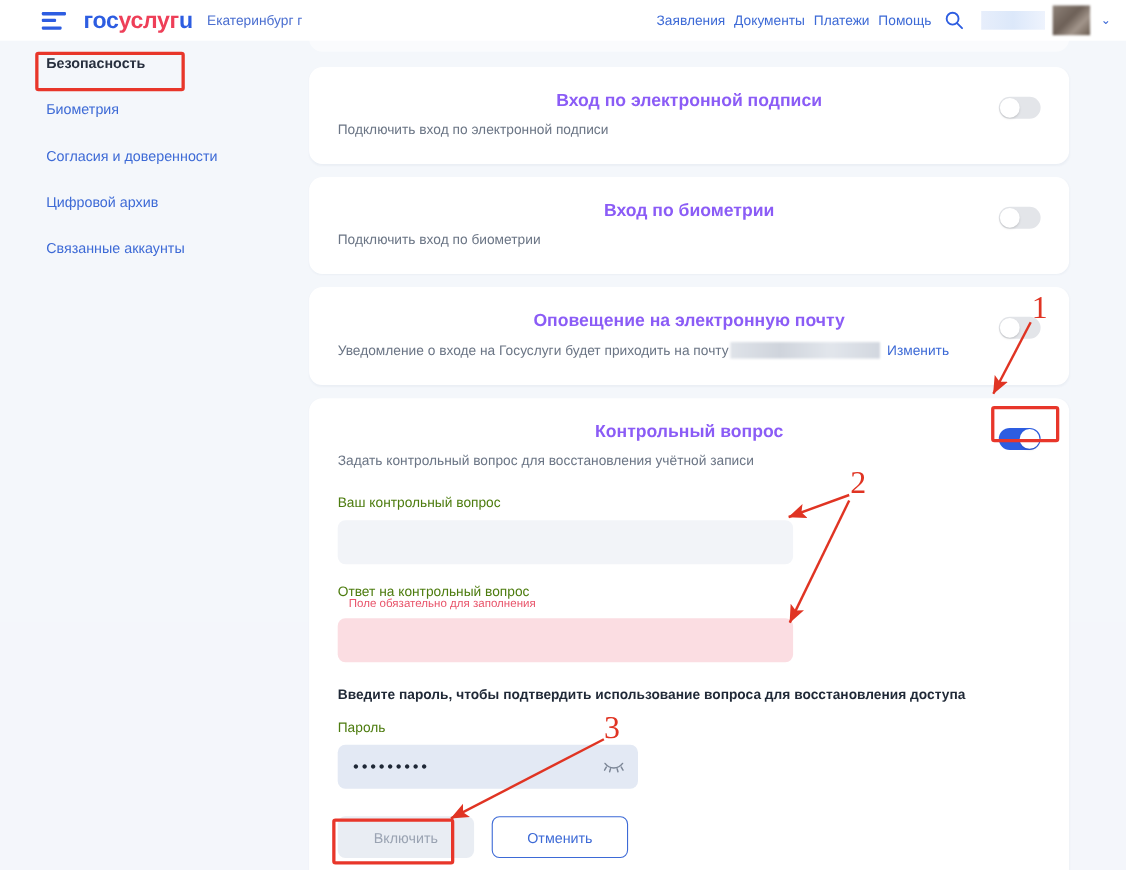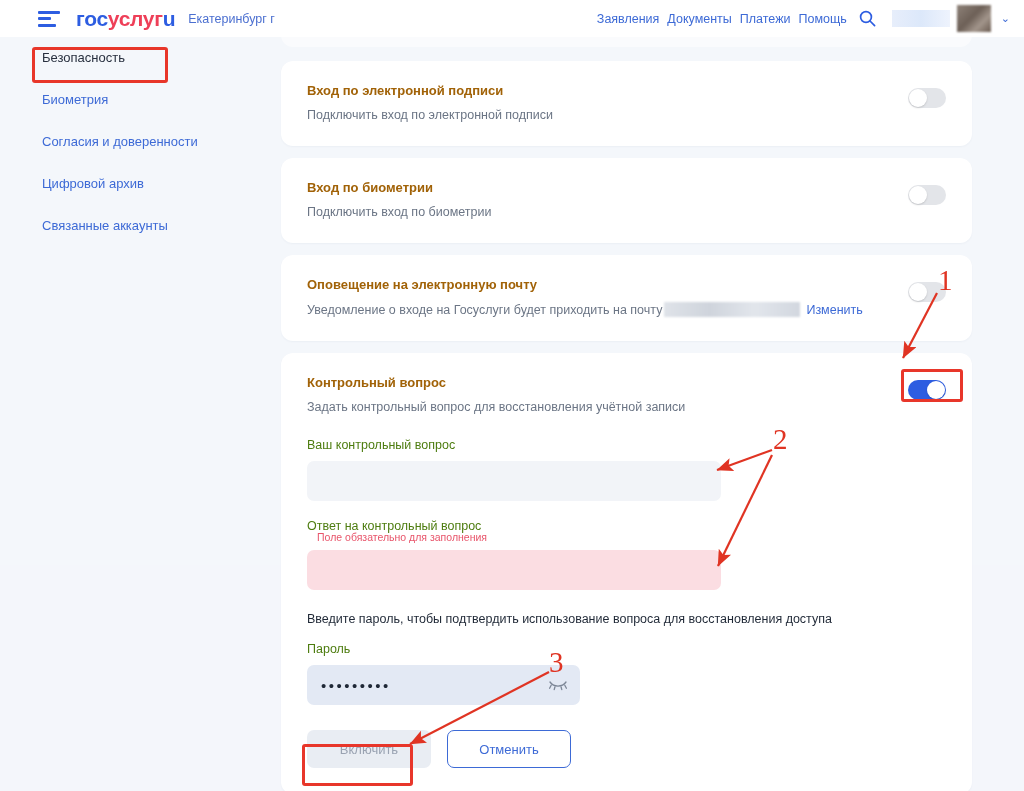--- a/index.html
+++ b/index.html
@@ -38,34 +38,34 @@
   .uname { width: 58px; height: 17px; background: linear-gradient(90deg,#e7eefb,#dce8fa,#eef3fd); }
   .avatar { width: 34px; height: 27px; margin-left: 7px;
     background: linear-gradient(135deg,#8e8279 0%, #6d6057 45%, #a2958b 70%, #6b5d52 100%);
     filter: blur(1px); }
   .chev { margin-left: 10px; color: #3d6ad6; font-size: 11px; }
 
   
   .sidebar { position: absolute; left: 42px; top: 50px; width: 215px; }
   .side-item { font-size: 13px; color: #3d6ad6; margin-bottom: 26px; cursor: pointer;
                line-height: 16px; }
-  .side-item.active { color: #28303f; }
+  .side-item.active { color: #28303f; font-weight: bold; }
 
   
   .main { position: absolute; left: 281px; top: 0px; width: 691px; }
 
   .card {
     background: #ffffff; border-radius: 12px; width: 691px;
     box-shadow: 0 1px 2px rgba(38,58,94,0.04);
   }
   .card-stub { height: 12px; margin-top: -2px; border-radius: 0 0 12px 12px;
     background: #ffffff; opacity: 0.55; }
 
   .card-row { position: relative; padding: 22px 26px 24px 26px; }
-  .card-title { font-size: 13px; font-weight: bold; color: #a16207; margin-bottom: 10px; }
+  .card-title { font-size: 16px; font-weight: bold; color: #8b5cf6; margin-bottom: 10px; text-align: center; }
   .card-sub { font-size: 12.5px; color: #6b7585; }
   .card-sub .masked {
     display: inline-block; width: 136px; height: 15px; vertical-align: -3px;
     background: linear-gradient(90deg,#dfe3e9,#cfd4dc,#e2e6ec,#d2d7df);
     filter: blur(1.2px); margin: 0 6px 0 2px;
   }
   .link-inline { color: #3d6ad6; text-decoration: none; cursor: pointer; font-size: 12.5px; }
 
   
   .toggle { position: absolute; right: 26px; top: 27px; width: 38px; height: 20px;
@@ -76,21 +76,21 @@
   .toggle.on .knob { left: 19px; }
 
   
   .form-block { padding: 0 26px 26px 26px; }
   .field-label { font-size: 12.5px; color: #4d7c0f; margin-bottom: 9px; }
   .field-err { font-size: 10.5px; color: #e8546a; margin-top: -5px; margin-bottom: 7px; padding-left: 10px; }
   .input-box { width: 414px; height: 40px; border-radius: 7px; background: #f2f4f8;
     border: none; display: flex; align-items: center; padding: 0 14px;
     font-size: 13px; color: #1f2836; }
   .input-box.error { background: #fbdde2; }
-  .hint { font-size: 12.5px; color: #1f2836; margin: 22px 0 16px 0; }
+  .hint { font-size: 12.5px; color: #1f2836; margin: 22px 0 16px 0; font-weight: bold; }
 
   .pwd-wrap { position: relative; width: 273px; }
   .pwd-box { width: 273px; height: 40px; border-radius: 7px; background: #e3e9f4;
     display: flex; align-items: center; padding: 0 14px; }
   .dots { letter-spacing: 2.5px; font-size: 15px; color: #1f2836; line-height: 1; }
   .eye { position: absolute; right: 12px; top: 12px; width: 20px; height: 14px; cursor: pointer; }
 
   .btn-row { display: flex; gap: 16px; margin-top: 25px; }
   .btn { height: 38px; border-radius: 7px; font-size: 13px; display: flex;
     align-items: center; justify-content: center; cursor: pointer; }

